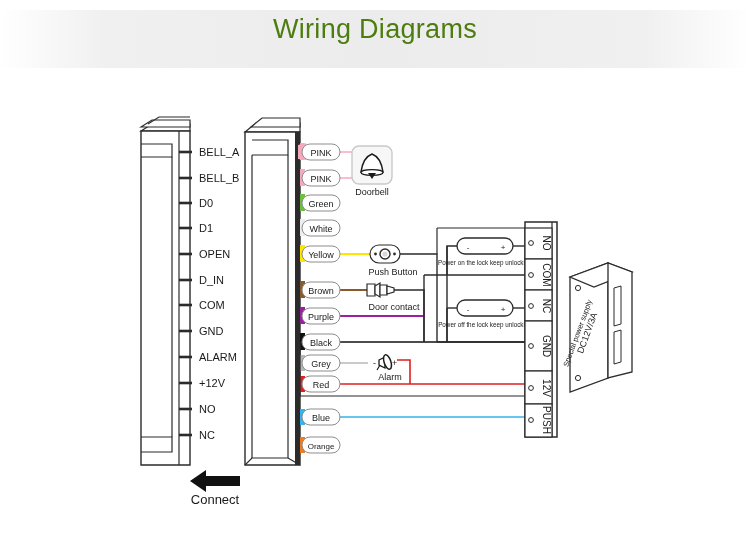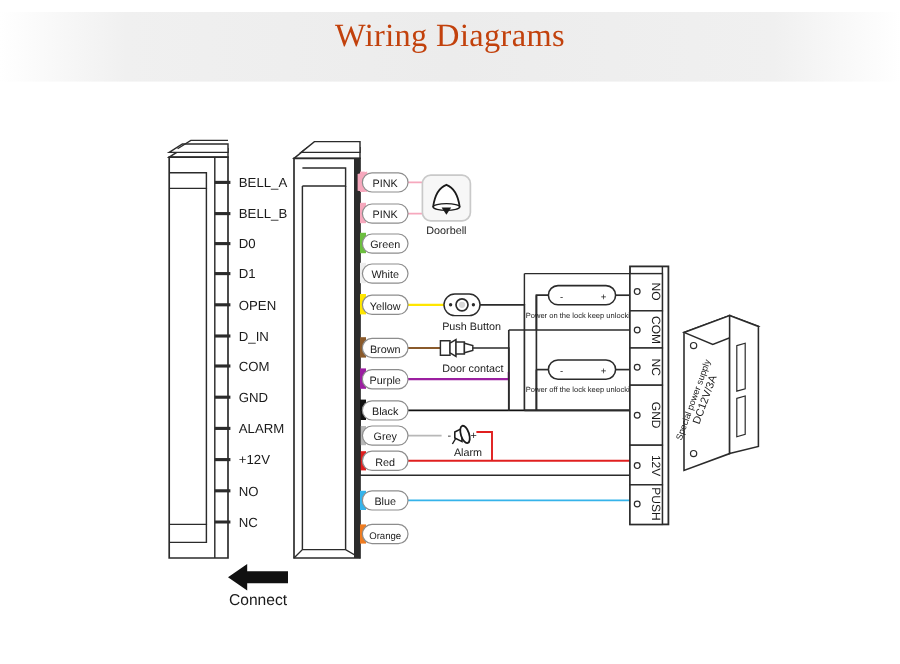--- a/index.html
+++ b/index.html
@@ -8,22 +8,22 @@
     font-family:"Liberation Sans","DejaVu Sans",sans-serif;
   }
   #page{position:relative;width:750px;height:553px;}
   #header{
     position:absolute;left:0;top:10px;width:750px;height:58px;
     background:linear-gradient(to right,#ffffff 0%,#f0f0f0 14%,#ececec 50%,#f0f0f0 86%,#ffffff 100%);
   }
   #header-title{
     position:absolute;left:0;top:0;width:750px;height:58px;
     display:flex;align-items:center;justify-content:center;
-    font-size:27px;color:#c2410c;letter-spacing:.3px;
-    font-family:Liberation Serif, serif;
+    font-size:27px;color:#4d7c0f;letter-spacing:.3px;
+    font-family:Liberation Sans, sans-serif;
   }
   #canvas{position:absolute;left:0;top:0;width:750px;height:553px;}
   text{font-family:"Liberation Sans","DejaVu Sans",sans-serif;fill:#1a1a1a;}
 </style>
 </head>
 <body>
 
 <div id="page">
 
   <div id="header"></div>

